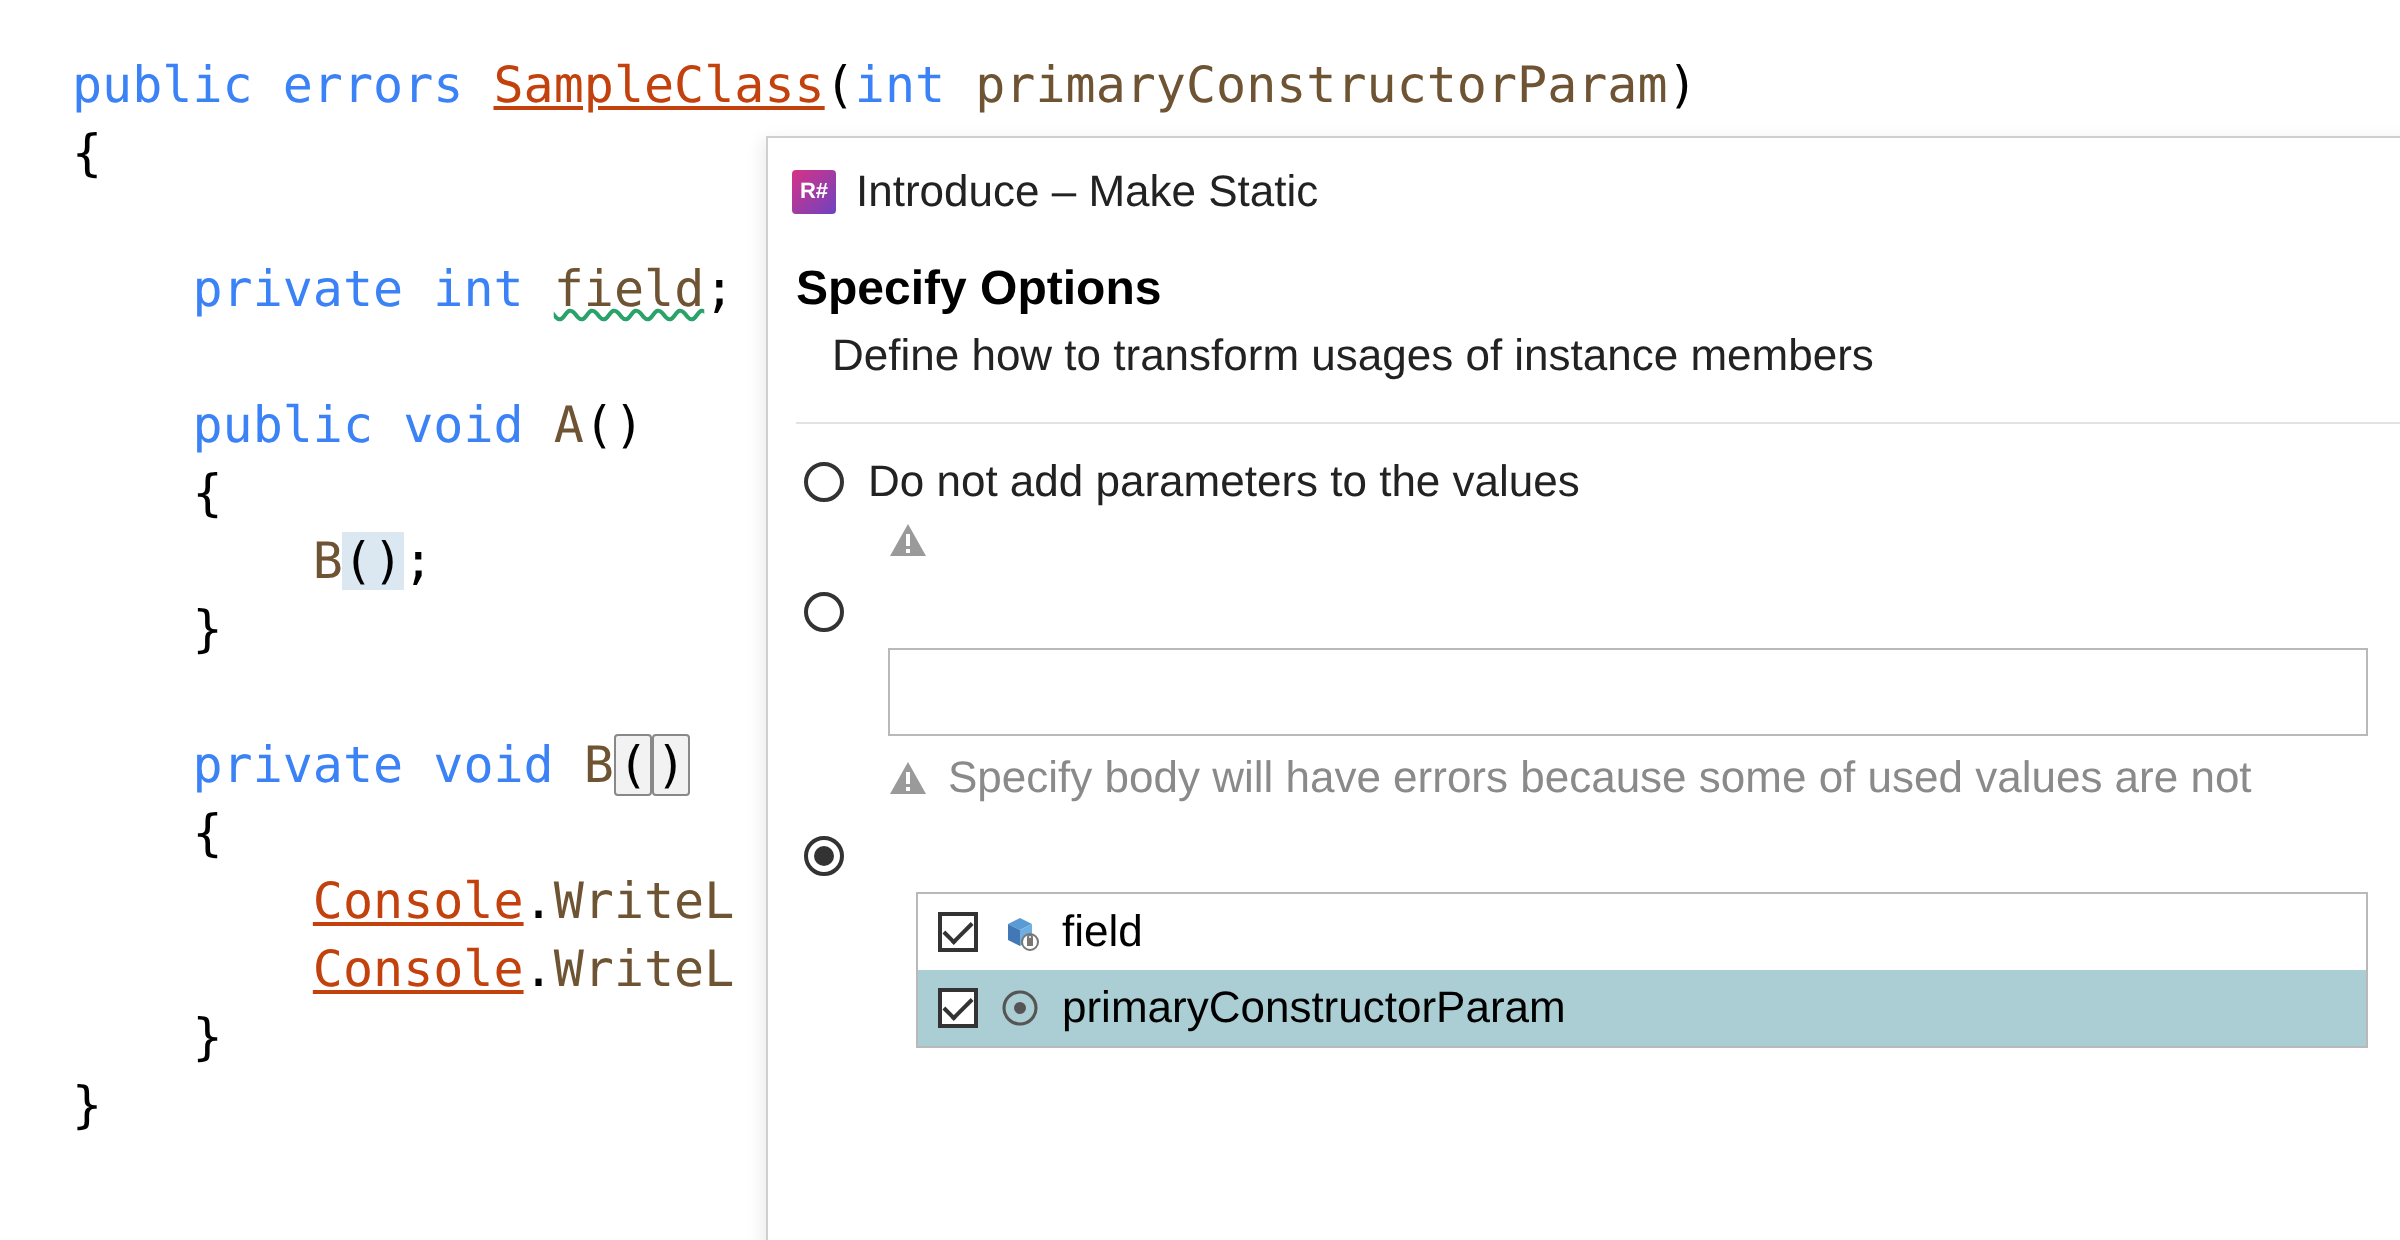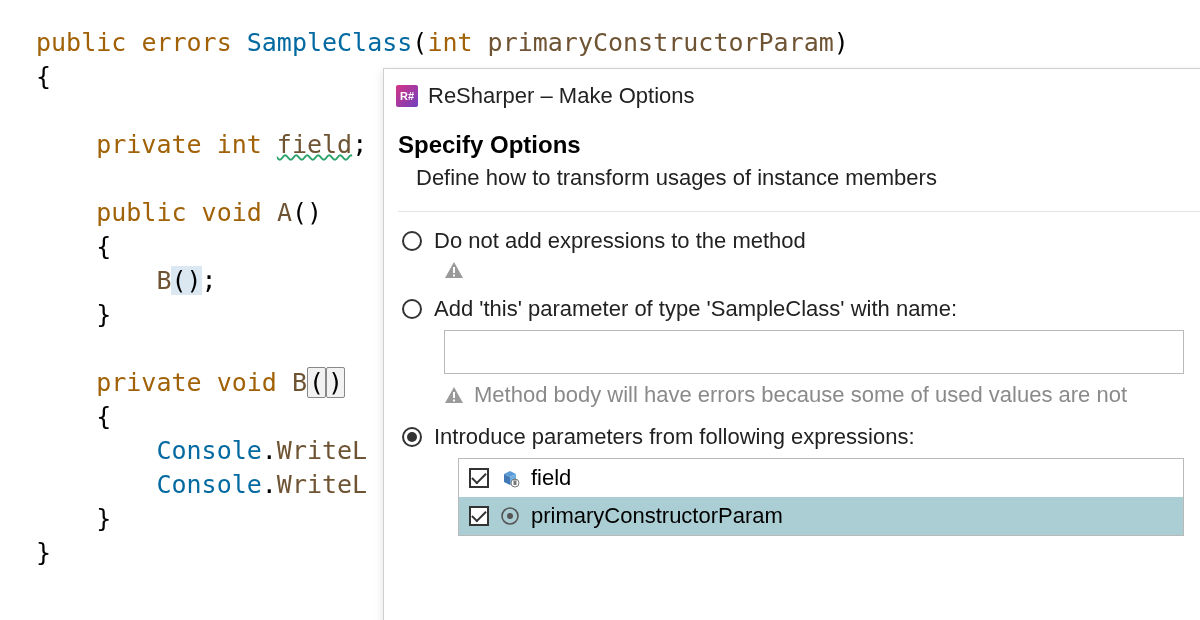--- a/index.html
+++ b/index.html
@@ -14,22 +14,22 @@
   .code-area {
     position: absolute;
     left: 0; top: 0; right: 0; bottom: 0;
     padding: 26px 8px 8px 36px;
     font-family: "Consolas", monospace;
     font-size: 25px;
     line-height: 34px;
     white-space: pre;
     color: #000;
   }
-  .kw { color: #a16207; }
-  .typ { color: #0369a1; }
+  .kw { color: #3b82f6; }
+  .typ { color: #c2410c; text-decoration: underline; }
   .ident { color: #6f5434; }
   .punct { color: #000; }
   .call { color: #6f5434; }
   .wavy {
     text-decoration-line: underline;
     text-decoration-style: wavy;
     text-decoration-color: #2aa36a;
     text-decoration-thickness: 2px;
   }
   .caret-highlight {
@@ -202,62 +202,60 @@
     <span class="kw">private</span> <span class="kw">void</span> <span class="call">B</span><span class="box-paren">(</span><span class="box-paren">)</span>
     <span class="punct">{</span>
         <span class="typ">Console</span><span class="punct">.</span><span class="call">WriteL</span>
         <span class="typ">Console</span><span class="punct">.</span><span class="call">WriteL</span>
     <span class="punct">}</span>
 <span class="punct">}</span></div>
 
 <div class="dialog">
   <div class="title-bar">
     <span class="rs-icon"></span>
-    <span>ReSharper – Make Options</span>
+    <span>Introduce – Make Static</span>
   </div>
 
   <div class="section-heading">Specify Options</div>
   <div class="section-sub">Define how to transform usages of instance members</div>
   <div class="sep"></div>
 
   <div class="options">
 
     <div class="opt-row">
       <span class="radio"></span>
-      <span>Do not add expressions to the method</span>
+      <span>Do not add parameters to the values</span>
     </div>
     <div class="warn-row">
       <span class="warn-icon">
         <svg width="20" height="20" viewBox="0 0 20 20">
             <polygon points="10,2 19,18 1,18" fill="#9a9a9a"></polygon>
             <rect x="9" y="7" width="2" height="6" fill="#fff"></rect>
             <rect x="9" y="14.5" width="2" height="2" fill="#fff"></rect>
           </svg>
       </span>
     </div>
 
     <div class="opt-row">
       <span class="radio"></span>
-      <span>Add 'this' parameter of type 'SampleClass' with name:</span>
     </div>
     <div class="param-input" value=""></div>
     <div class="warn-row">
       <span class="warn-icon">
         <svg width="20" height="20" viewBox="0 0 20 20">
             <polygon points="10,2 19,18 1,18" fill="#9a9a9a"></polygon>
             <rect x="9" y="7" width="2" height="6" fill="#fff"></rect>
             <rect x="9" y="14.5" width="2" height="2" fill="#fff"></rect>
           </svg>
       </span>
-      <span>Method body will have errors because some of used values are not</span>
+      <span>Specify body will have errors because some of used values are not</span>
     </div>
 
     <div class="opt-row">
       <span class="radio checked"></span>
-      <span>Introduce parameters from following expressions:</span>
     </div>
     <div class="expr-list">
       <div class="expr-item">
         <span class="chk checked"></span>
         <span class="mini-icon">
           <svg width="20" height="20" viewBox="0 0 20 20">
               <path d="M4 6 L10 3 L16 6 L10 9 Z" fill="#5b9bd5"></path>
               <path d="M4 6 L4 14 L10 17 L10 9 Z" fill="#4178b5"></path>
               <path d="M16 6 L16 14 L10 17 L10 9 Z" fill="#6faee0"></path>
               <circle cx="15" cy="15" r="4" fill="#fff" stroke="#777" stroke-width="1"></circle>

